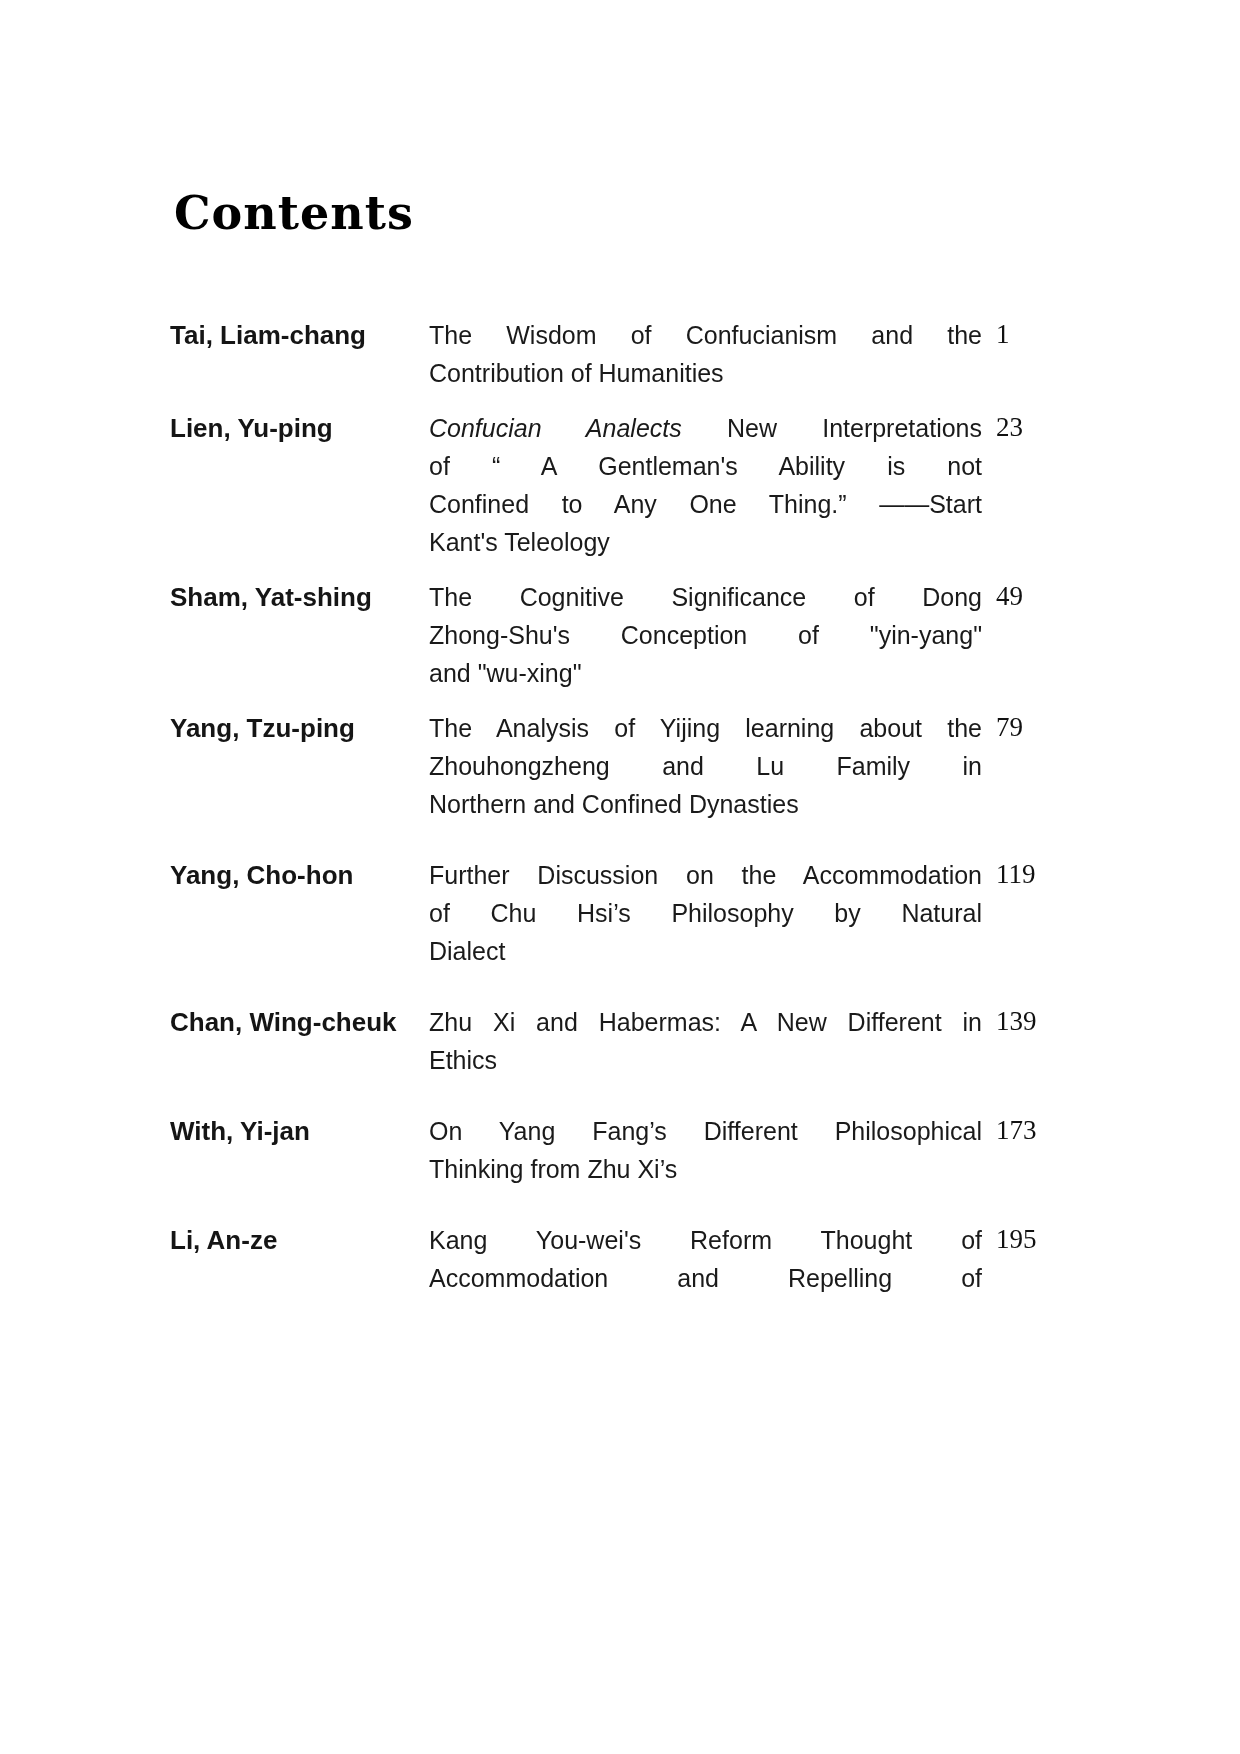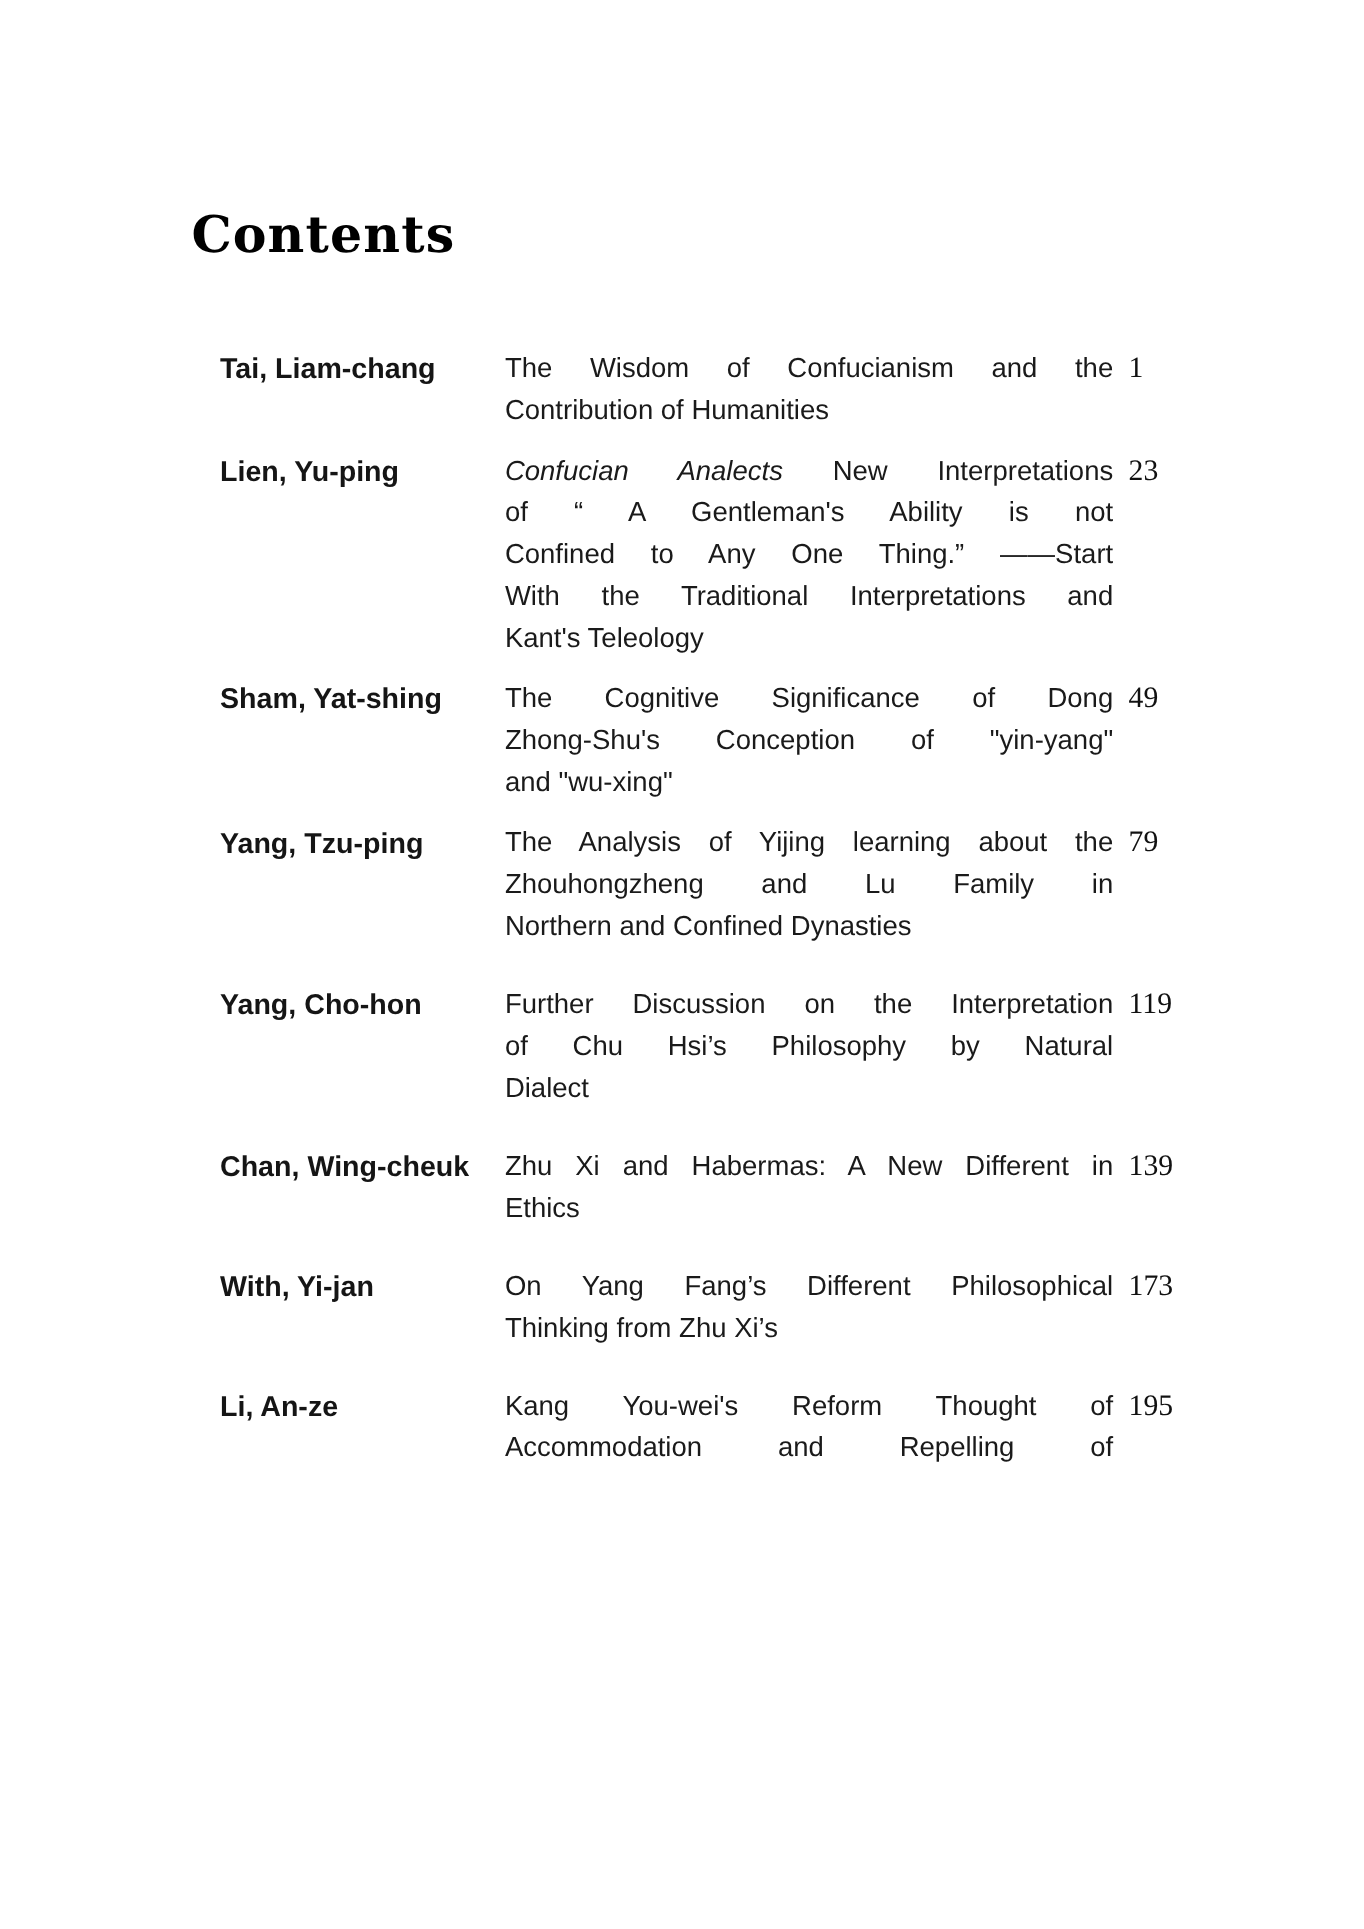--- a/index.html
+++ b/index.html
@@ -30,21 +30,20 @@
     color: #000000;
   }
   .toc {
     width: 900px;
   }
   .entry {
     display: grid;
     grid-template-columns: 259px 553px auto;
     align-items: start;
     margin-bottom: 17px;
-    margin-left: 30px;
   }
   .entry:nth-child(n+4) {
     margin-bottom: 33px;
   }
   .author {
     font-size: 26px;
     line-height: 38px;
     font-weight: 600;
     color: #151515;
     padding-right: 10px;
@@ -90,21 +89,20 @@
         </div>
     <div class="pagenum">1</div>
   </div>
 
   <div class="entry">
     <div class="author">Lien, Yu-ping</div>
     <div class="title-block">
           <div class="title-line"><span class="it">Confucian Analects</span><span> New Interpretations</span></div>
           <div class="title-line"><span>of “ A Gentleman's Ability is not</span></div>
           <div class="title-line"><span>Confined to Any One Thing.” ——Start</span></div>
-          <div class="title-line"><span>With the Traditional Interpretations and</span></div>
           <div class="title-line last"><span>Kant's Teleology</span></div>
         </div>
     <div class="pagenum">23</div>
   </div>
 
   <div class="entry">
     <div class="author">Sham, Yat-shing</div>
     <div class="title-block">
           <div class="title-line"><span>The Cognitive Significance of Dong</span></div>
           <div class="title-line"><span>Zhong-Shu's Conception of "yin-yang"</span></div>
@@ -119,21 +117,21 @@
           <div class="title-line"><span>The Analysis of Yijing learning about the</span></div>
           <div class="title-line"><span>Zhouhongzheng and Lu Family in</span></div>
           <div class="title-line last"><span>Northern and Confined Dynasties</span></div>
         </div>
     <div class="pagenum">79</div>
   </div>
 
   <div class="entry">
     <div class="author">Yang, Cho-hon</div>
     <div class="title-block">
-          <div class="title-line"><span>Further Discussion on the Interpretation</span></div>
+          <div class="title-line"><span>Further Discussion on the Accommodation</span></div>
           <div class="title-line"><span>of Chu Hsi’s Philosophy by Natural</span></div>
           <div class="title-line last"><span>Dialect</span></div>
         </div>
     <div class="pagenum">119</div>
   </div>
 
   <div class="entry">
     <div class="author">Chan, Wing-cheuk</div>
     <div class="title-block">
           <div class="title-line"><span>Zhu Xi and Habermas: A New Different in</span></div>

